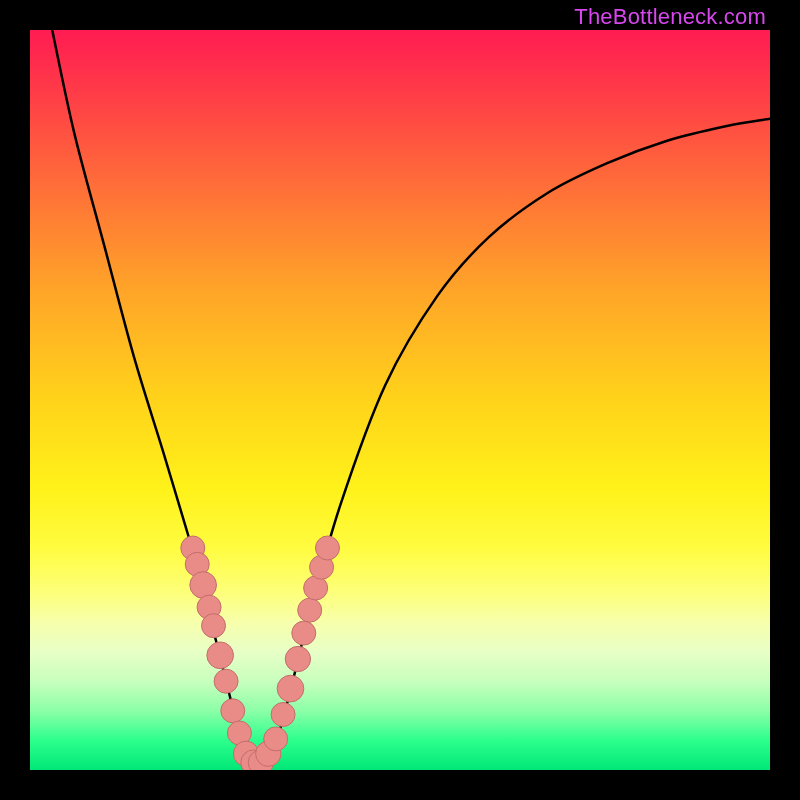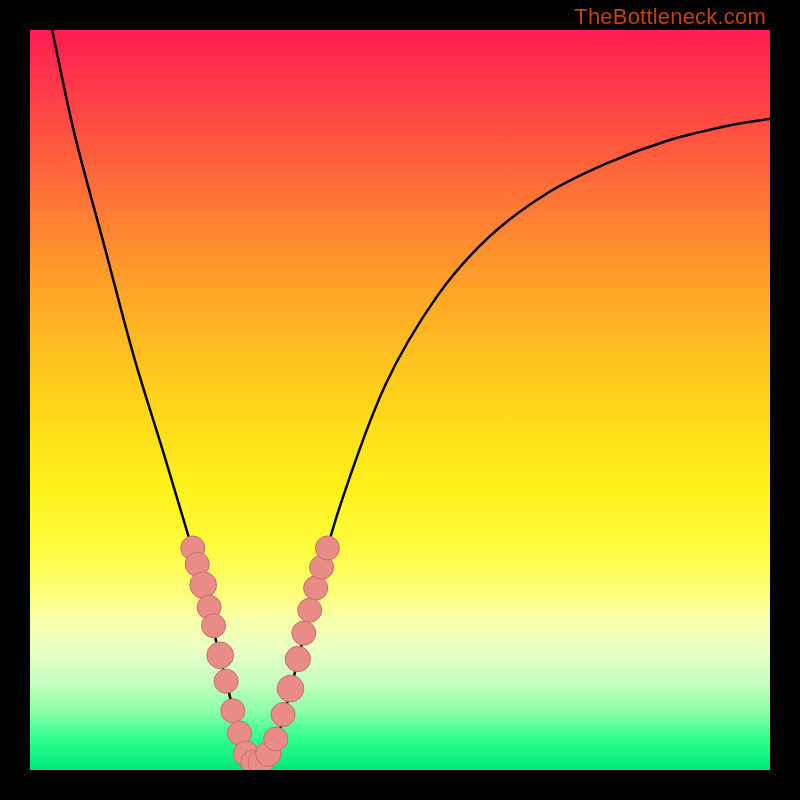--- a/index.html
+++ b/index.html
@@ -42,21 +42,21 @@
       #c8ffbe 88%,
       #8cffa8 92%,
       #2dff8c 96%,
       #00e777 100%
     );
   }
   .watermark {
     position: absolute;
     top: 4px;
     right: 34px;
-    color: #c2410c;
+    color: #d946ef;
     font-size: 22px;
     letter-spacing: 0.2px;
     font-weight: 400;
   }
   svg.curve {
     position: absolute;
     inset: 0;
   }
 </style>
 </head>

